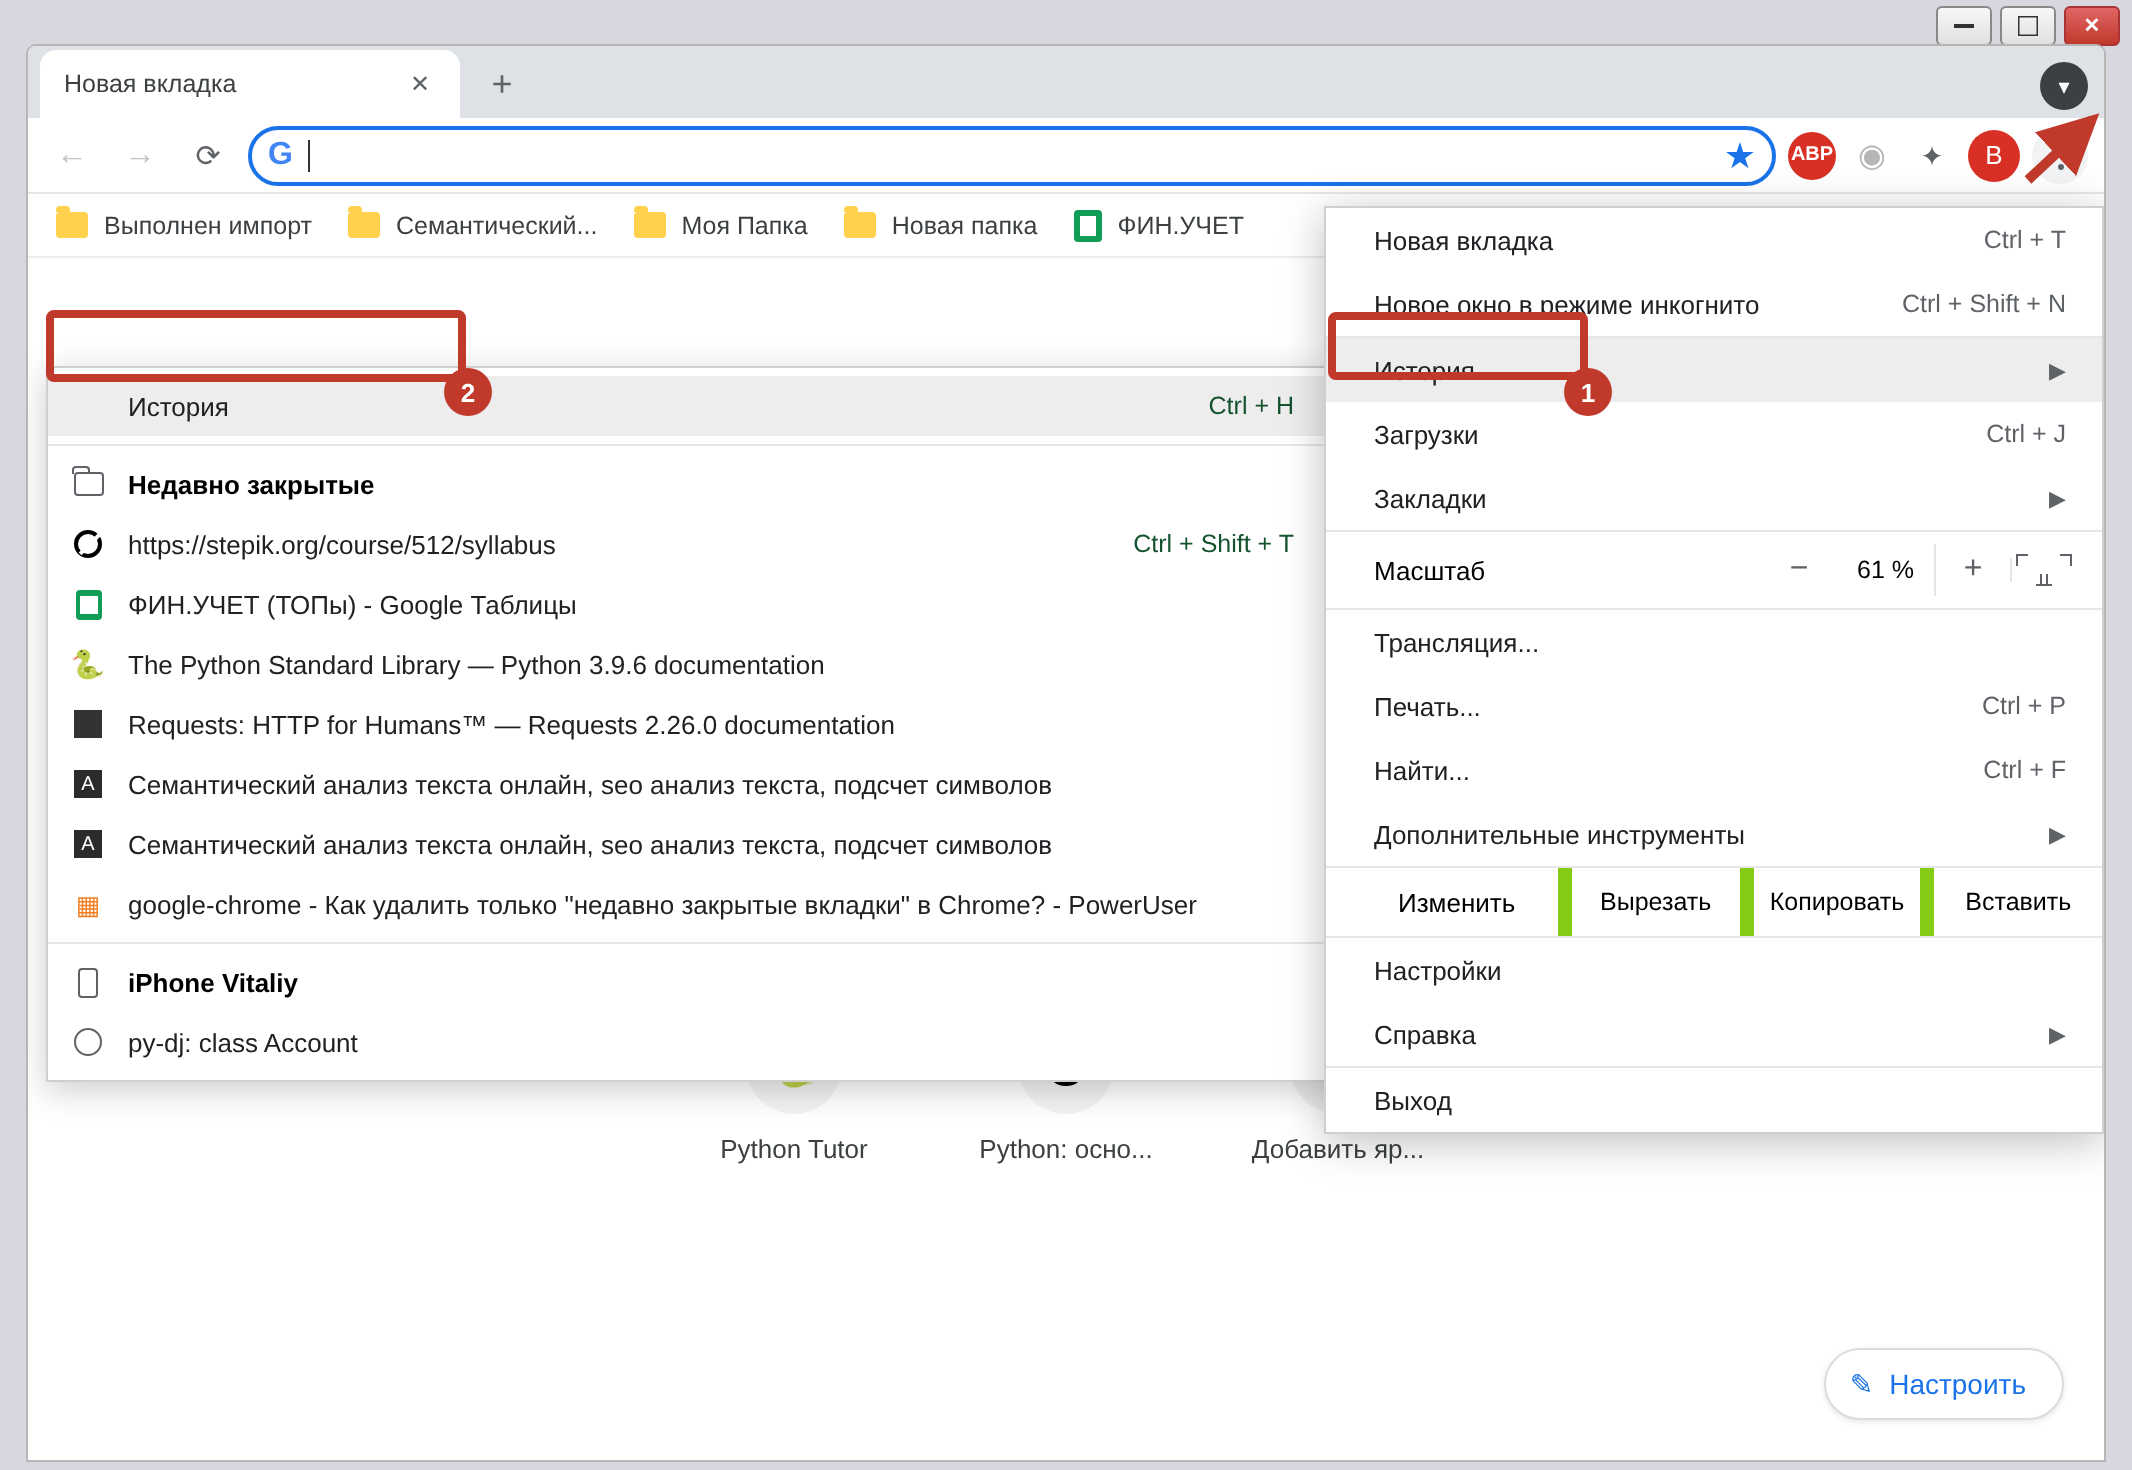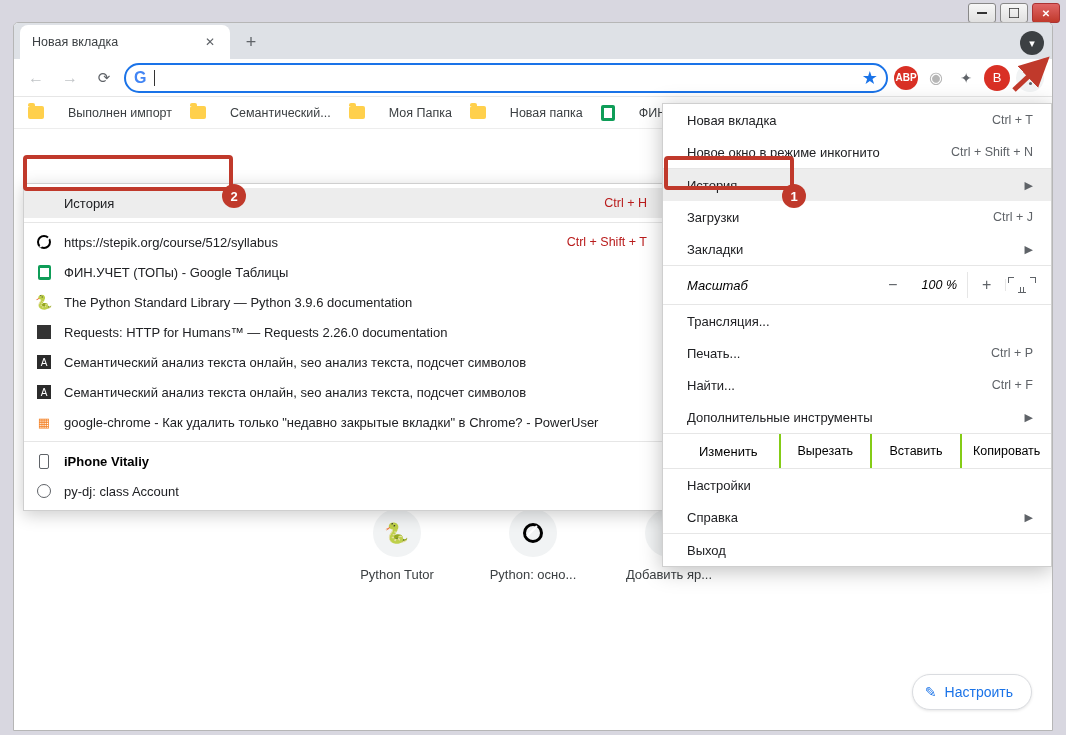--- a/index.html
+++ b/index.html
@@ -35,34 +35,34 @@
   .ext-icon { width:24px; height:24px; border-radius:50%; display:flex; align-items:center; justify-content:center; font-size:10px; }
   .abp { background:#d93025; color:#fff; font-weight:bold; }
   .shield { color:#b6b6b6; font-size:16px; }
   .puzzle { color:#5f6368; font-size:14px; }
   .avatar { width:26px; height:26px; border-radius:50%; background:#d93025; color:#fff; display:flex; align-items:center; justify-content:center; font-size:13px; font-weight:500; }
   .kebab { width:28px; height:28px; display:flex; flex-direction:column; align-items:center; justify-content:center; gap:3px; border-radius:50%; background:#f1f3f4; }
   .kebab span { width:3px; height:3px; border-radius:50%; background:#5f6368; }
 
   
   .bookmarks { height:32px; background:#fff; display:flex; align-items:center; padding:0 14px; gap:18px; font-size:12.5px; color:#3c4043; border-bottom:1px solid #ededed; }
-  .bm-item { display:flex; align-items:center; gap:24px; }
+  .bm-item { display:flex; align-items:center; gap:8px; }
   .folder-icon { width:16px; height:13px; background:#ffd04c; border-radius:2px; position:relative; }
   .folder-icon::before { content:""; position:absolute; top:-3px; left:0; width:7px; height:3px; background:#ffd04c; border-radius:2px 2px 0 0; }
   .sheets-icon { width:14px; height:16px; background:#0f9d58; border-radius:2px; position:relative; }
   .sheets-icon::after { content:""; position:absolute; inset:3px; background:#fff; }
 
   
   .content { position:absolute; top:106px; left:0; right:0; bottom:0; background:#fff; }
 
   
   .submenu { position:absolute; left:9px; top:54px; width:645px; background:#fff; border:1px solid #cfcfcf; box-shadow:0 4px 16px rgba(0,0,0,.2); padding:4px 0; font-size:13px; }
   .sm-row { height:30px; display:flex; align-items:center; padding:0 20px 0 12px; gap:12px; color:#202124; }
   .sm-row.hover { background:#ededed; }
-  .sm-row .shortcut { margin-left:auto; color:#b91c1c; font-size:12.5px; }
+  .sm-row .shortcut { margin-left:auto; color:#14532d; font-size:12.5px; }
   .sm-header { height:30px; display:flex; align-items:center; padding:0 20px 0 12px; gap:12px; font-weight:700; font-size:13px; }
   .sm-sep { height:1px; background:#e6e6e6; margin:4px 0; }
   .favicon { width:16px; height:16px; display:flex; align-items:center; justify-content:center; font-size:12px; flex-shrink:0; }
   .fi-folder { width:15px; height:12px; border:1.5px solid #5f6368; border-radius:2px; position:relative; }
   .fi-folder::before { content:""; position:absolute; top:-4px; left:-1.5px; width:7px; height:3px; border:1.5px solid #5f6368; border-bottom:none; border-radius:2px 2px 0 0; }
   .fi-stepik { width:14px; height:14px; border:2px solid #000; border-radius:50%; position:relative; }
   .fi-stepik::after { content:""; position:absolute; left:5px; top:-2px; width:2px; height:14px; background:#fff; transform:rotate(45deg);}
   .fi-sheets { width:13px; height:15px; background:#0f9d58; border-radius:2px; position:relative;}
   .fi-sheets::after { content:""; position:absolute; left:2px; top:3px; width:9px; height:9px; background:#fff; }
   .fi-python { font-size:14px; }
@@ -74,37 +74,37 @@
   .fi-globe { width:14px; height:14px; border:1.5px solid #5f6368; border-radius:50%; position:relative; }
   .fi-phone { width:10px; height:15px; border:1.5px solid #5f6368; border-radius:2px; }
 
   
   .mainmenu { position:absolute; right:0; top:-26px; width:390px; background:#fff; border:1px solid #cfcfcf; box-shadow:0 4px 20px rgba(0,0,0,.25); font-size:13px; }
   .mm-row { height:32px; display:flex; align-items:center; padding:0 18px 0 24px; color:#202124; position:relative; }
   .mm-row.hover { background:#ededed; }
   .mm-row .shortcut { margin-left:auto; color:#5f6368; font-size:12.5px; }
   .mm-row .subarrow { margin-left:auto; color:#5f6368; font-size:11px; }
   .mm-sep { height:1px; background:#e6e6e6; }
-  .mm-zoom-row { height:38px; display:flex; align-items:center; padding:0 14px 0 24px;font-style:italic; }
+  .mm-zoom-row { height:38px; display:flex; align-items:center; padding:0 14px 0 24px; }
   .mm-zoom-row .zcontrols { margin-left:auto; display:flex; align-items:center; gap:0; }
   .zbtn { width:38px; height:26px; display:flex; align-items:center; justify-content:center; font-size:16px; color:#5f6368; border-left:1px solid #e6e6e6; }
   .zbtn:first-child { border-left:none; }
   .zpct { padding:0 10px; font-size:12.5px; }
   .fullscreen { width:32px; display:flex; align-items:center; justify-content:center; border-left:1px solid #e6e6e6; }
   .fs-icon { width:12px; height:12px; position:relative; }
   .fs-icon::before, .fs-icon::after { content:""; position:absolute; width:5px; height:5px; border:1.5px solid #5f6368; }
   .fs-icon::before { top:-2px; left:-2px; border-right:none; border-bottom:none; }
   .fs-icon::after { bottom:-2px; right:-2px; border-left:none; border-top:none; }
   .fs-icon2 { width:12px; height:12px; position:relative; }
   .fs-icon2::before, .fs-icon2::after { content:""; position:absolute; width:5px; height:5px; border:1.5px solid #5f6368; }
   .fs-icon2::before { top:-2px; right:-2px; border-left:none; border-bottom:none; }
   .fs-icon2::after { bottom:-2px; left:-2px; border-right:none; border-top:none; }
   .mm-edit-row { height:34px; display:flex; align-items:stretch; padding-left:36px; }
   .mm-edit-row .lbl { display:flex; align-items:center; width:80px; }
-  .mm-edit-row .ebtn { flex:1; display:flex; align-items:center; justify-content:center; border-left:2px solid #84cc16; font-size:12.5px; }
+  .mm-edit-row .ebtn { flex:1; display:flex; align-items:center; justify-content:center; border-left:7px solid #84cc16; font-size:12.5px; }
 
   
   .annot-box { position:absolute; border:4px solid #c0392b; border-radius:4px; pointer-events:none; }
   .annot-badge { position:absolute; width:24px; height:24px; border-radius:50%; background:#c0392b; color:#fff; font-weight:bold; font-size:13px; display:flex; align-items:center; justify-content:center; pointer-events:none; }
   .annot-arrow { position:absolute; width:44px; height:40px; pointer-events:none; }
 
   
   .ntp { position:absolute; left:0; right:0; top:380px; display:flex; justify-content:center; gap:36px; }
   .ntp-item { width:100px; display:flex; flex-direction:column; align-items:center; gap:10px; font-size:13px; color:#3c4043; }
   .ntp-circle { width:48px; height:48px; border-radius:50%; background:#f1f3f4; display:flex; align-items:center; justify-content:center; font-size:20px; }
@@ -213,20 +213,26 @@
       <span>Настроить</span>
     </div>
 
     <div class="submenu">
       <div class="sm-row hover">
         <span style="width:16px;"></span>
         <span>История</span>
         <span class="shortcut">Ctrl + H</span>
       </div>
       <div class="sm-sep"></div>
+      <div class="sm-header">
+        <span class="favicon">
+            <span class="fi-folder"></span>
+          </span>
+        <span>Недавно закрытые</span>
+      </div>
       <div class="sm-row">
         <span class="favicon">
             <span class="fi-stepik"></span>
           </span>
         <span>https://stepik.org/course/512/syllabus</span>
         <span class="shortcut">Ctrl + Shift + T</span>
       </div>
       <div class="sm-row">
         <span class="favicon">
             <span class="fi-sheets"></span>
@@ -294,21 +300,21 @@
         </div>
       <div class="mm-row">
           <span>Закладки</span>
           <span class="subarrow">▶</span>
         </div>
       <div class="mm-sep"></div>
       <div class="mm-zoom-row">
         <span>Масштаб</span>
         <div class="zcontrols">
           <div class="zbtn">−</div>
-          <div class="zpct">100 %</div>
+          <div class="zpct">61 %</div>
           <div class="zbtn">+</div>
           <div class="fullscreen">
               <span class="fs-icon"></span>
               <span class="fs-icon2"></span>
             </div>
         </div>
       </div>
       <div class="mm-sep"></div>
       <div class="mm-row">
           <span>Трансляция...</span>
@@ -322,22 +328,22 @@
           <span class="shortcut">Ctrl + F</span>
         </div>
       <div class="mm-row">
           <span>Дополнительные инструменты</span>
           <span class="subarrow">▶</span>
         </div>
       <div class="mm-sep"></div>
       <div class="mm-edit-row">
         <span class="lbl">Изменить</span>
         <div class="ebtn">Вырезать</div>
+        <div class="ebtn">Копировать</div>
         <div class="ebtn">Вставить</div>
-        <div class="ebtn">Копировать</div>
       </div>
       <div class="mm-sep"></div>
       <div class="mm-row">
           <span>Настройки</span>
         </div>
       <div class="mm-row">
           <span>Справка</span>
           <span class="subarrow">▶</span>
         </div>
       <div class="mm-sep"></div>

